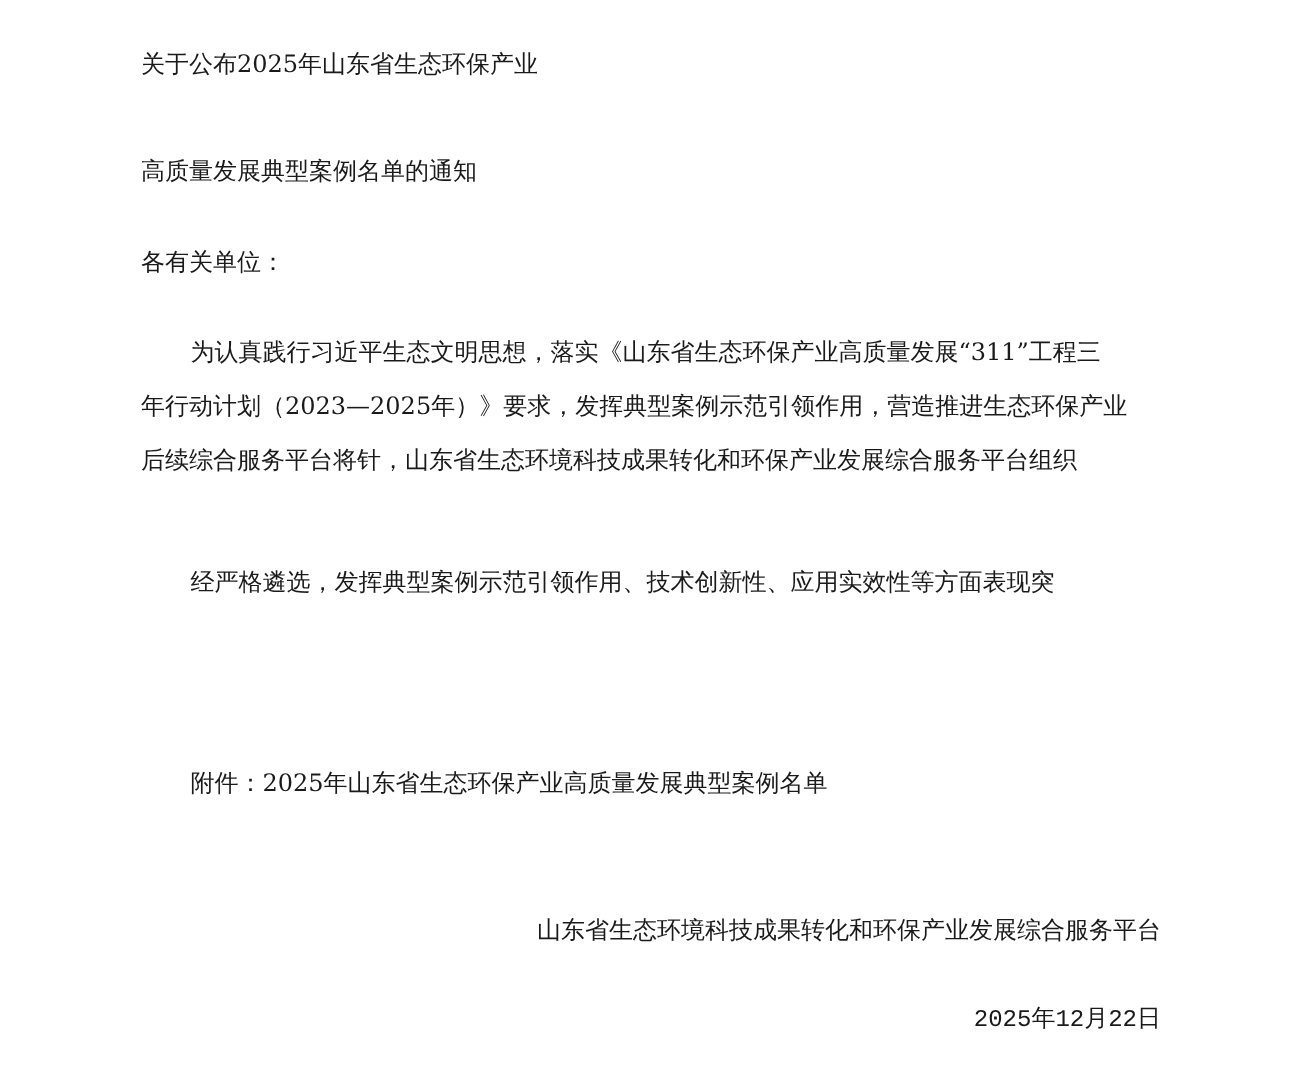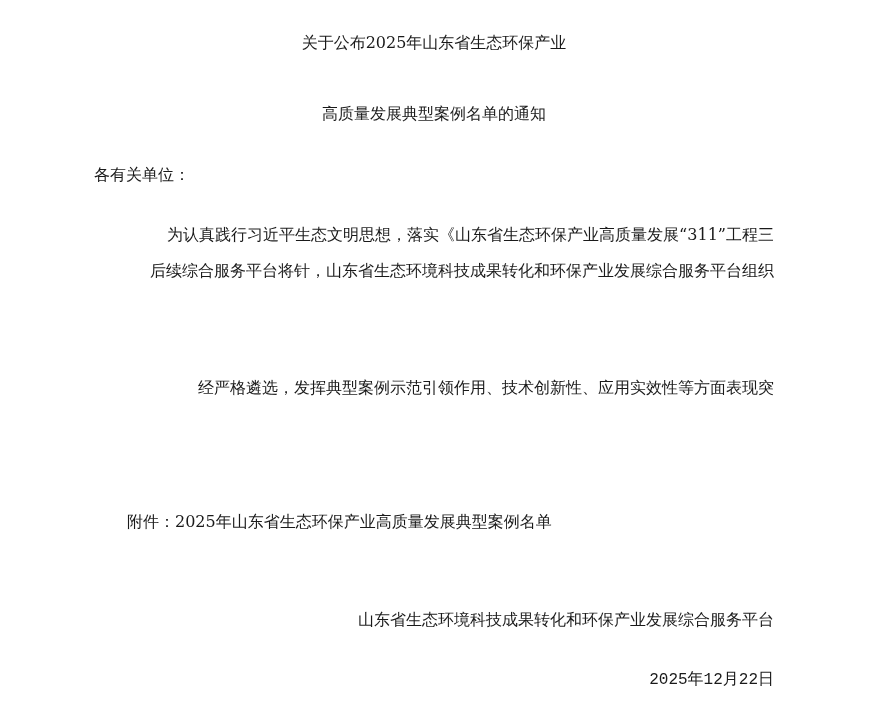--- a/index.html
+++ b/index.html
@@ -19,38 +19,37 @@
     position: absolute;
     left: 94px;
     top: 0;
     width: 680px;
     font-size: 16px;
   }
   .title-line {
     position: absolute;
     left: 0;
     width: 680px;
-    text-align: center;
+    text-align: left;
     font-size: 16px;
     white-space: nowrap;
   }
   .t1 { top: 33px; }
   .t2 { top: 104px; }
   .salutation {
     position: absolute;
     left: 0;
     top: 165px;
     white-space: nowrap;
   }
   .para {
     position: absolute;
     left: 0;
     width: 680px;
     line-height: 36px;
-    text-align: right;
   }
   .para .line {
     display: block;
     white-space: nowrap;
     height: 36px;
   }
   .para .line.indent { padding-left: 33px; }
   .p1 { top: 217px; }
   .p2 { top: 370px; }
   .attach {
@@ -78,20 +77,21 @@
 <body>
 
 <div class="doc">
   <div class="title-line t1">关于公布2025年山东省生态环保产业</div>
   <div class="title-line t2">高质量发展典型案例名单的通知</div>
 
   <div class="salutation">各有关单位：</div>
 
   <div class="para p1">
     <span class="line indent">为认真践行习近平生态文明思想，落实《山东省生态环保产业高质量发展“311”工程三</span>
+    <span class="line">年行动计划（2023—2025年）》要求，发挥典型案例示范引领作用，营造推进生态环保产业</span>
     <span class="line">后续综合服务平台将针，山东省生态环境科技成果转化和环保产业发展综合服务平台组织</span>
   </div>
 
   <div class="para p2">
     <span class="line indent">经严格遴选，发挥典型案例示范引领作用、技术创新性、应用实效性等方面表现突</span>
   </div>
 
   <div class="attach">附件：2025年山东省生态环保产业高质量发展典型案例名单</div>
 
   <div class="signer">山东省生态环境科技成果转化和环保产业发展综合服务平台</div>

